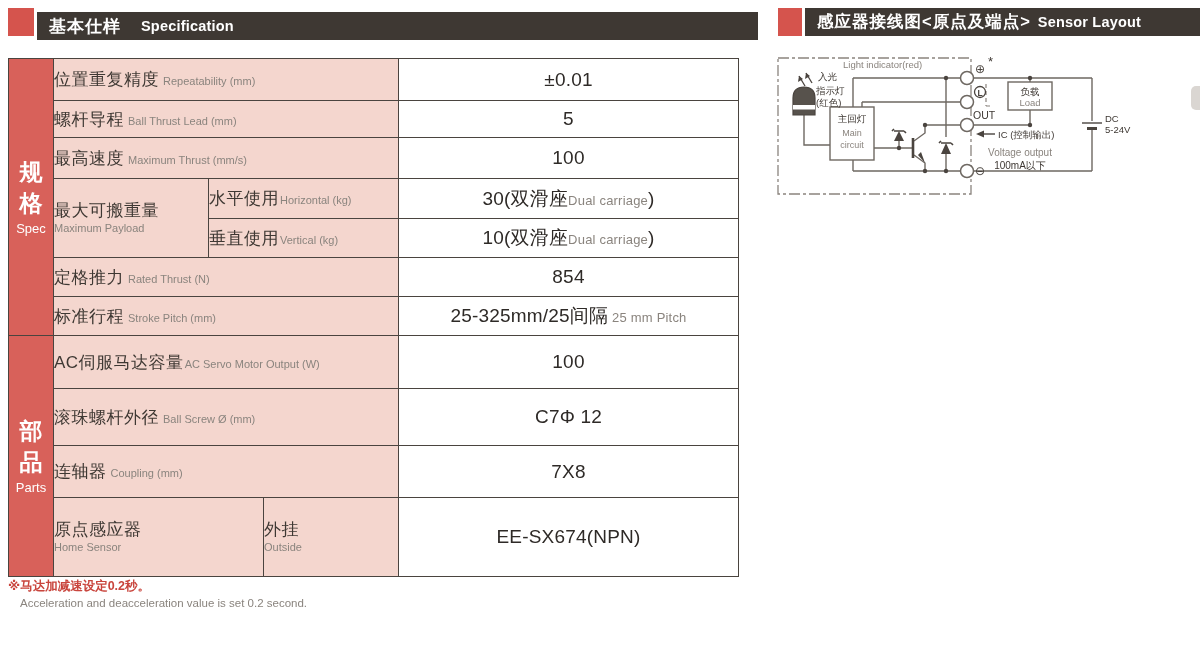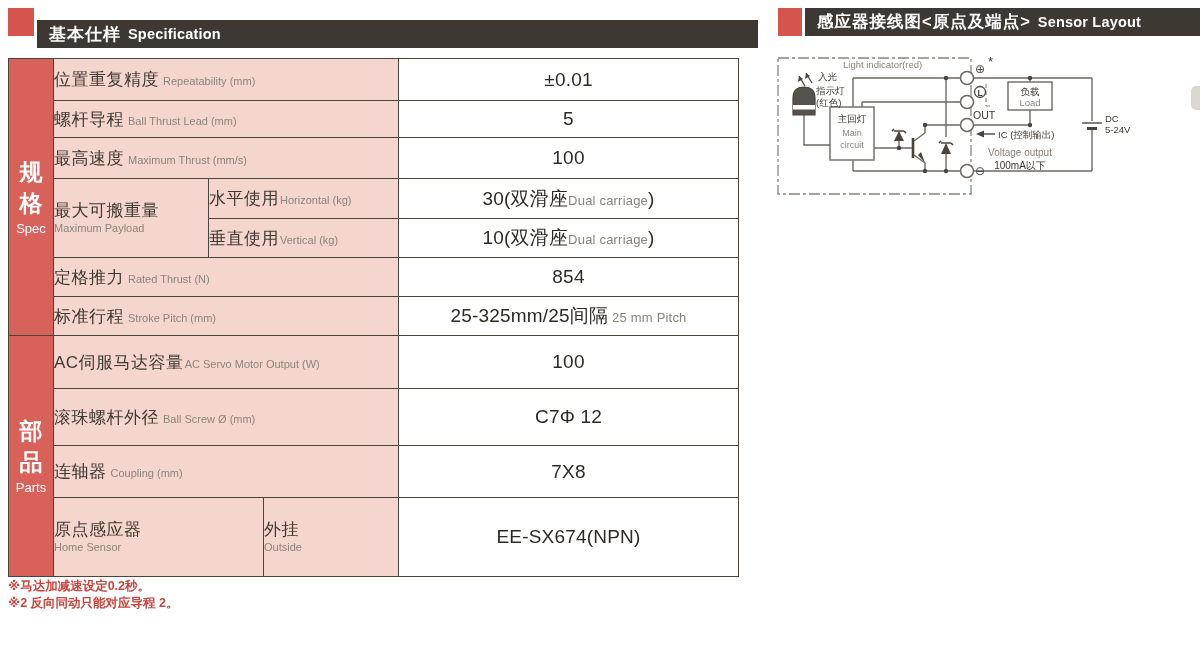--- a/index.html
+++ b/index.html
@@ -37,21 +37,21 @@
   svg text{font-family:"Liberation Sans","DejaVu Sans",sans-serif;}
   .cropped{position:absolute;left:1191px;top:86px;width:9px;height:24px;
            background:#dad6d2;border-radius:5px 0 0 5px;}
 </style>
 </head>
 <body>
 
 <div class="stage">
 
   <div class="hdr-accent" style="left:8px;top:8px;width:26px;height:28px;"></div>
-  <div class="hdr-bar" style="left:37px;top:20px;width:721px;height:28px;">
+  <div class="hdr-bar" style="left:37px;top:12px;width:721px;height:28px;gap:13px;">
     <span class="hdr-zh">基本仕样</span>
     <span class="hdr-en">Specification</span>
   </div>
 
   <div class="hdr-accent" style="left:778px;top:8px;width:24px;height:28px;"></div>
   <div class="hdr-bar" style="left:805px;top:8px;width:395px;height:28px;">
     <span class="hdr-zh" style="font-size:16.5px;">感应器接线图&lt;原点及端点&gt;</span>
     <span class="hdr-en">Sensor Layout</span>
   </div>
 
@@ -153,21 +153,21 @@
         <span class="zh">外挂</span>
         <span class="en">Outside</span>
       </td>
       <td class="val">EE-SX674(NPN)</td>
     </tr>
   </tbody>
     </table>
 
   <div class="notes">
     <div class="note-zh">※马达加减速设定0.2秒。</div>
-    <div class="note-zh">※2 反向同动只能对应导程 2。</div>
+    <div class="note-en">Acceleration and deacceleration value is set 0.2 second.</div>
   </div>
 
   <svg style="position:absolute;left:775px;top:50px;" width="425" height="150" viewBox="0 0 425 150">
 
     <rect x="3" y="8" width="193" height="136" fill="none" stroke="#8a847e" stroke-width="1.3" stroke-dasharray="11 3 3 3"></rect>
     <path d="M211 34 V56 M211 56 H217" fill="none" stroke="#8a847e" stroke-width="1.2" stroke-dasharray="4 3"></path>
 
     <g stroke="#6e6862" stroke-width="1.4" fill="none">
       <path d="M192 28 H78 M78 28 V57"></path>
       <path d="M192 52 H87 M87 52 V57"></path>

